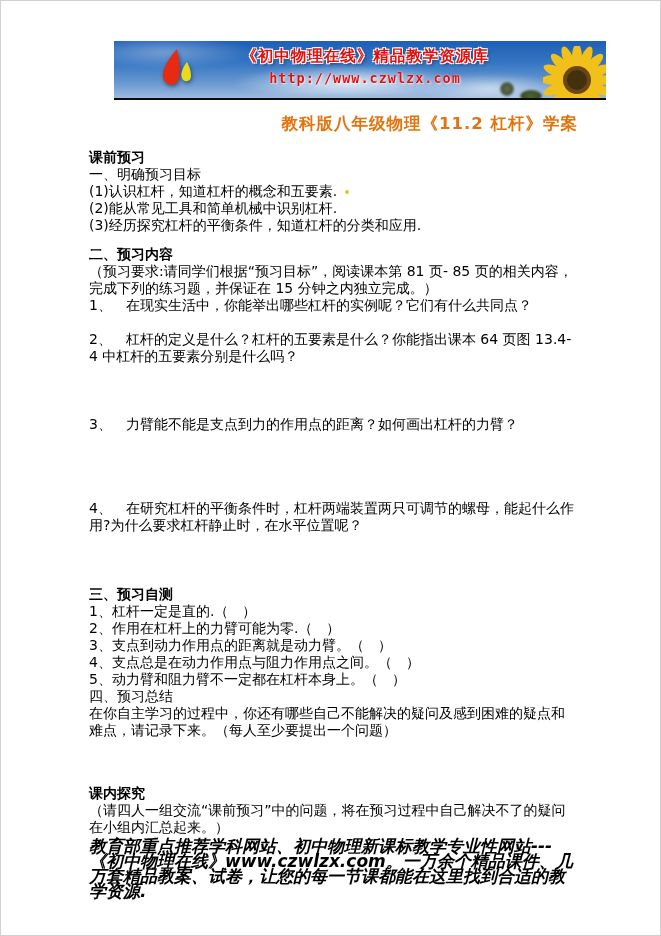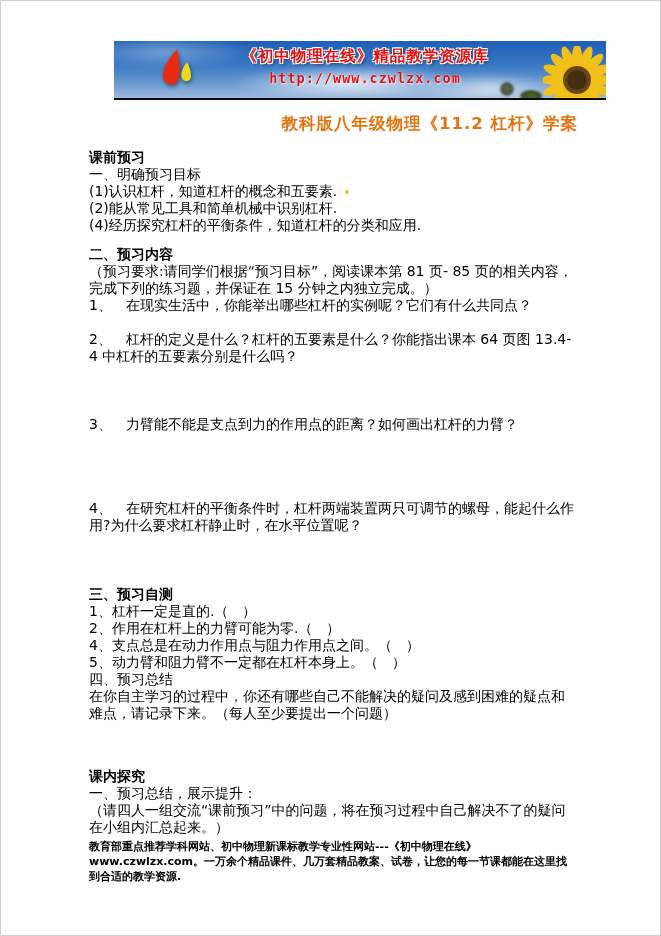--- a/index.html
+++ b/index.html
@@ -71,22 +71,22 @@
   .q1 { margin-bottom:17px; }
   .q2 { margin-bottom:51px; }
   .q3 { margin-bottom:67px; }
   .q4 { margin-bottom:52px; }
   .summary-block { margin-bottom:46px; }
   .dot { display:inline-block; width:4px; height:4px; margin-left:8px;
     background:#f0c020; border-radius:50%; vertical-align:middle; }
 
   .footer {
     margin:3px 0 0 88px; width:489px;
-    font-size:11px; line-height:15px;
-    font-weight:bold; 
+    font-size:17px; line-height:15px;
+    font-weight:bold; font-style:italic;
     color:#000;
   }
 </style>
 </head>
 <body>
 
 <div class="page">
 
   <div class="banner">
     <div class="cloud c0"></div>
@@ -136,40 +136,40 @@
 
   <div class="content">
 
     <div class="line bold">课前预习</div>
     <div class="line">一、明确预习目标</div>
 
     <div class="line">
       <span>(1)认识杠杆，知道杠杆的概念和五要素.</span><span class="dot"></span>
     </div>
     <div class="line">(2)能从常见工具和简单机械中识别杠杆.</div>
-    <div class="line">(4)经历探究杠杆的平衡条件，知道杠杆的分类和应用.</div>
+    <div class="line">(3)经历探究杠杆的平衡条件，知道杠杆的分类和应用.</div>
 
     <div class="line bold">二、预习内容</div>
     <div>（预习要求:请同学们根据“预习目标”，阅读课本第 81 页- 85 页的相关内容，完成下列的练习题，并保证在 15 分钟之内独立完成。）</div>
 
     <div class="line q1">1、　在现实生活中，你能举出哪些杠杆的实例呢？它们有什么共同点？</div>
     <div class="q2">2、　杠杆的定义是什么？杠杆的五要素是什么？你能指出课本 64 页图 13.4-4 中杠杆的五要素分别是什么吗？</div>
     <div class="line q3">3、　力臂能不能是支点到力的作用点的距离？如何画出杠杆的力臂？</div>
     <div class="q4">4、　在研究杠杆的平衡条件时，杠杆两端装置两只可调节的螺母，能起什么作用?为什么要求杠杆静止时，在水平位置呢？</div>
 
     <div class="line bold">三、预习自测</div>
     <div class="line">1、杠杆一定是直的.（　）</div>
     <div class="line">2、作用在杠杆上的力臂可能为零.（　）</div>
+    <div class="line">3、支点到动力作用点的距离就是动力臂。（　）</div>
     <div class="line">4、支点总是在动力作用点与阻力作用点之间。（　）</div>
     <div class="line">5、动力臂和阻力臂不一定都在杠杆本身上。（　）</div>
 
     <div class="line">四、预习总结</div>
     <div class="summary-block">在你自主学习的过程中，你还有哪些自己不能解决的疑问及感到困难的疑点和难点，请记录下来。（每人至少要提出一个问题）</div>
 
     <div class="line bold">课内探究</div>
-    <div class="line">一、预习总结，展示提升：</div>
     <div>（请四人一组交流“课前预习”中的问题，将在预习过程中自己解决不了的疑问在小组内汇总起来。）</div>
 
   </div>
 
   <div class="footer">教育部重点推荐学科网站、初中物理新课标教学专业性网站---《初中物理在线》www.czwlzx.com。一万余个精品课件、几万套精品教案、试卷，让您的每一节课都能在这里找到合适的教学资源.</div>
 
 </div>
 
 </body></html>

